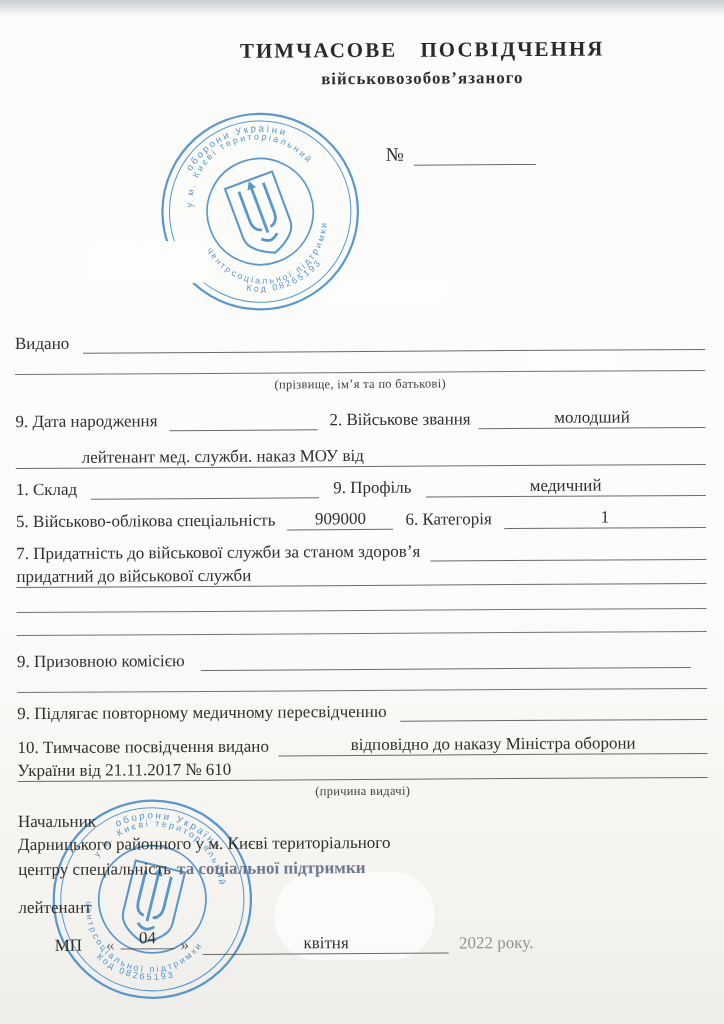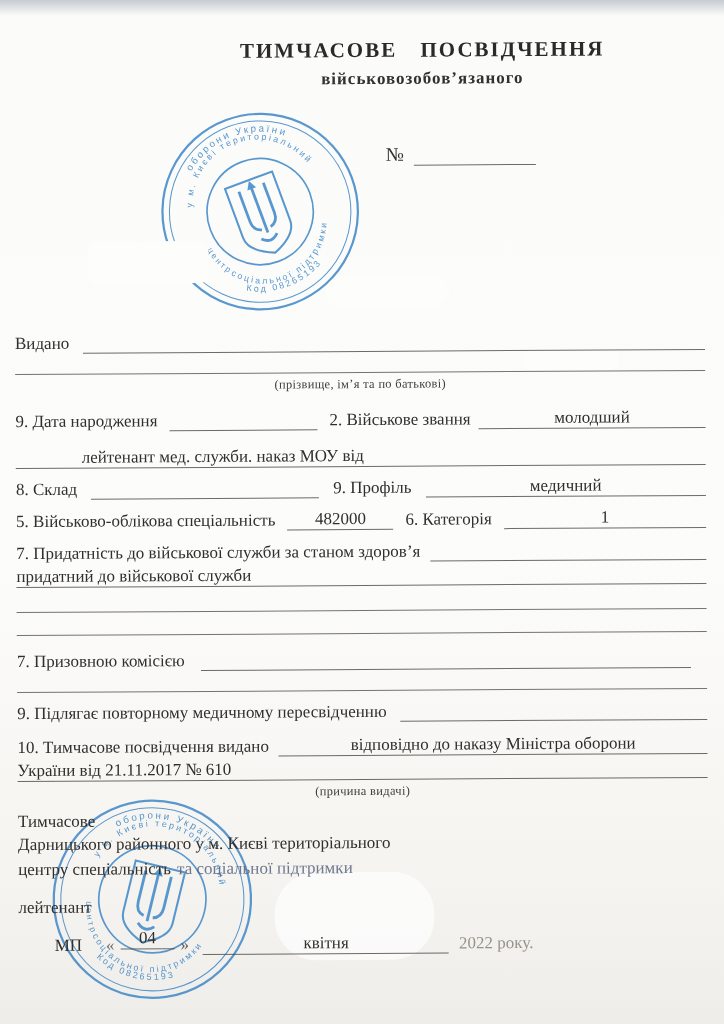--- a/index.html
+++ b/index.html
@@ -19,21 +19,21 @@
   .numrow .lbl{font-size:19px;margin-right:10px;}
   .numrow .ul{width:122px;}
   .row{position:absolute;left:16px;right:18px;display:flex;align-items:flex-end;font-size:17px;line-height:1.15;}
   .ul{border-bottom:1px solid rgba(72,70,66,.8);display:inline-block;}
   .ul.flex{flex:1 1 auto;}
   .val{text-align:center;white-space:nowrap;}
   .gap{flex:0 0 auto;}
   .caption{position:absolute;left:16px;right:18px;text-align:center;font-size:12.5px;color:#403e3b;letter-spacing:.3px;}
   .fullline{position:absolute;left:16px;right:18px;border-bottom:1px solid rgba(72,70,66,.75);}
   .year{color:#96938b;margin-top:6px;}
-  .org-fade{color:rgba(86,98,126,.85);}
+  .org-fade{color:rgba(86,98,126,.85);font-weight:bold;}
   .stamp{position:absolute;mix-blend-mode:multiply;opacity:.92;}
   .stamp svg{overflow:visible;}
   .whiteout{position:absolute;background:#fdfdfc;}
   .layer{position:absolute;inset:0;pointer-events:none;}
 </style>
 </head>
 <body>
 
 <div class="page">
   <div class="scan-edge-top"></div>
@@ -124,65 +124,65 @@
       <span class="gap">9. Дата народження</span>
       <span class="ul" style="width:148px;margin:0 12px;"></span>
       <span class="gap">2. Військове звання</span>
       <span class="ul flex val" style="margin-left:8px;">молодший</span>
     </div>
     <div class="row" style="top:442px;height:25px;">
       <span class="ul flex" style="text-align:left;padding-left:66px;">лейтенант мед. служби. наказ МОУ від</span>
     </div>
 
     <div class="row" style="top:474px;height:24px;">
-      <span class="gap">8. Склад</span>
+      <span class="gap">1. Склад</span>
       <span class="ul" style="width:228px;margin:0 14px;"></span>
       <span class="gap">9. Профіль</span>
       <span class="ul flex val" style="margin-left:14px;">медичний</span>
     </div>
 
     <div class="row" style="top:506px;height:24px;">
       <span class="gap">5. Військово-облікова спеціальність</span>
-      <span class="ul val" style="width:106px;margin:0 12px;">482000</span>
+      <span class="ul val" style="width:106px;margin:0 12px;">909000</span>
       <span class="gap">6. Категорія</span>
       <span class="ul flex val" style="margin-left:12px;">1</span>
     </div>
 
     <div class="row" style="top:538px;height:24px;">
       <span class="gap">7. Придатність до військової служби за станом здоров’я</span>
       <span class="ul flex" style="margin-left:10px;"></span>
     </div>
     <div class="row" style="top:562px;height:24px;">
       <span class="ul flex" style="text-align:left;">придатний до військової служби</span>
     </div>
     <div class="fullline" style="top:592px;height:18px;"></div>
     <div class="fullline" style="top:616px;height:17px;"></div>
 
     <div class="row" style="top:646px;height:24px;">
-      <span class="gap">7. Призовною комісією</span>
+      <span class="gap">9. Призовною комісією</span>
       <span class="ul flex" style="margin:0 16px;"></span>
     </div>
     <div class="fullline" style="top:672px;height:18px;"></div>
 
     <div class="row" style="top:698px;height:24px;">
       <span class="gap">9. Підлягає повторному медичному пересвідченню</span>
       <span class="ul flex" style="margin-left:14px;"></span>
     </div>
 
     <div class="row" style="top:732px;height:24px;">
       <span class="gap">10. Тимчасове посвідчення видано</span>
       <span class="ul flex val" style="margin-left:10px;">відповідно до наказу Міністра оборони</span>
     </div>
     <div class="row" style="top:756px;height:24px;">
       <span class="ul flex" style="text-align:left;">України від 21.11.2017 № 610</span>
     </div>
     <div class="caption" style="top:784px;">(причина видачі)</div>
 
     <div class="row" style="top:810px;height:20px;">
-      <span>Тимчасове</span>
+      <span>Начальник</span>
     </div>
     <div class="row" style="top:833px;height:20px;">
       <span>Дарницького районного у м. Києві територіального</span>
     </div>
     <div class="row" style="top:858px;height:20px;">
       <span>центру спеціальність</span>
       <span class="org-fade" style="margin-left:6px;">та соціальної підтримки</span>
     </div>
     <div class="row" style="top:896px;height:20px;">
       <span>лейтенант</span>

